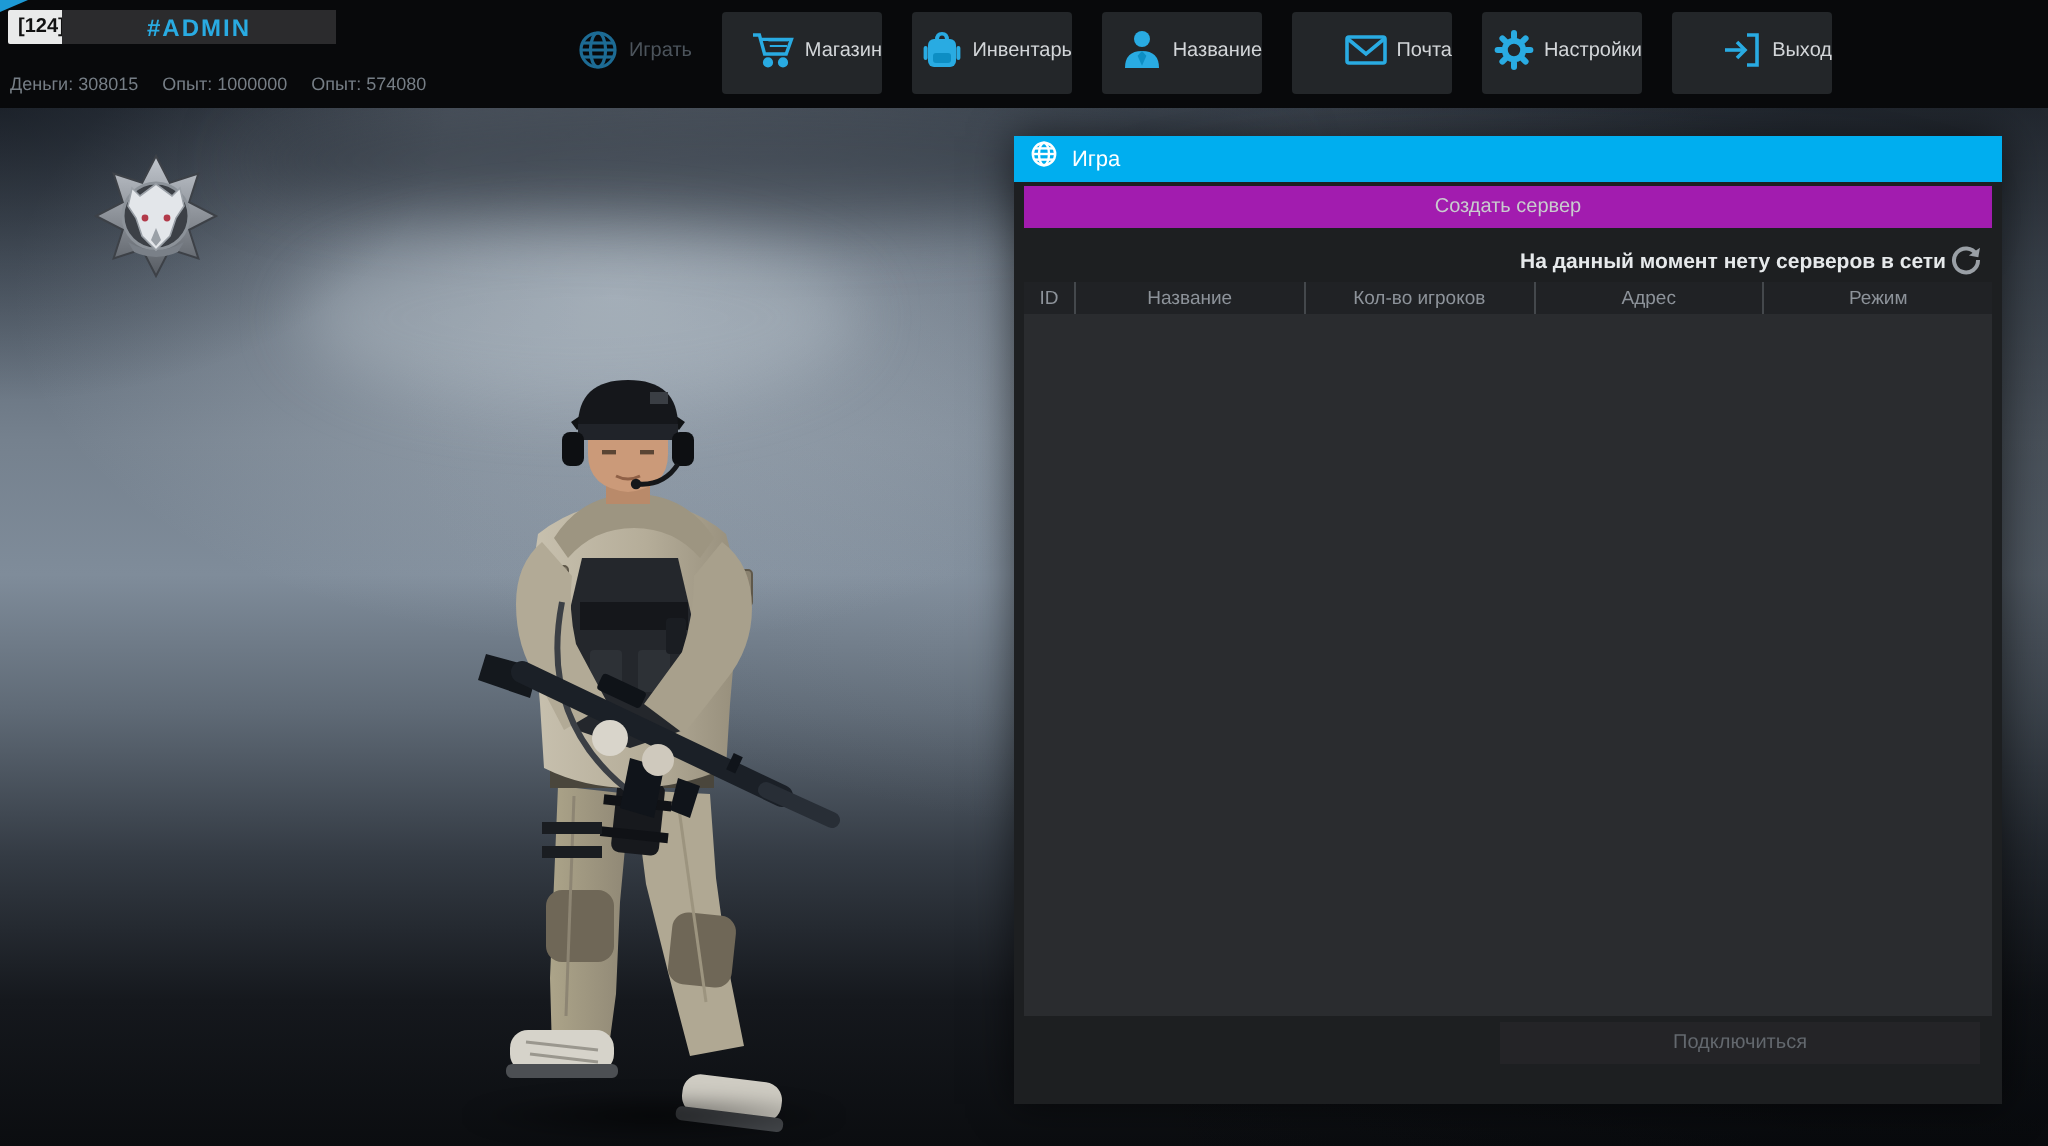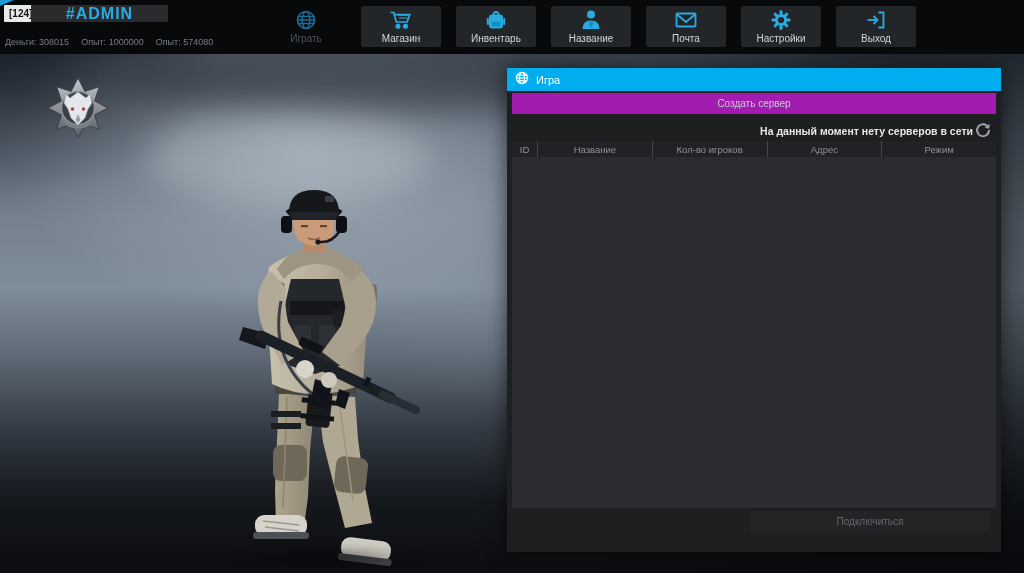--- a/index.html
+++ b/index.html
@@ -8,28 +8,28 @@
   .screen { position:absolute; inset:0; width:1024px; height:573px; background:#07080a; }
 
   
   .topbar { position:absolute; left:0; top:0; width:1024px; height:54px; background:#08090b; z-index:30; }
   .corner-accent { position:absolute; left:0; top:0; width:0; height:0;
     border-top:6px solid #1d9ad6; border-right:14px solid transparent; }
   .id-chip { position:absolute; left:4px; top:5px; height:17px; padding:0 5px; background:#e9eaea;
     color:#111; font-size:10px; font-weight:bold; line-height:17px; border-radius:1px; }
   .name-bar { position:absolute; left:31px; top:5px; width:137px; height:17px; background:#2b2b2d;
     display:flex; align-items:center; justify-content:center; }
-  .name-bar span { color:#29abe2; font-size:16px; font-weight:bold; letter-spacing:1px; }
+  .name-bar span { color:#29abe2; font-size:12px; font-weight:bold; letter-spacing:1px; }
   .stats { position:absolute; left:5px; top:37px; display:flex; gap:12px; }
   .stat { color:#767e86; font-size:9px; white-space:nowrap; }
   .stat b { font-weight:normal; color:#767e86; }
 
   .nav { position:absolute; left:266px; top:6px; display:flex; gap:15px; }
   .nav-btn { width:80px; height:41px; background:#232629; border:none; border-radius:2px; cursor:pointer;
-    display:flex; flex-direction:column; align-items:center; justify-content:flex-end; padding-bottom:3px; gap:2px; }
+    display:flex; flex-direction:row; align-items:center; justify-content:flex-end; padding-bottom:3px; gap:2px; }
   .nav-btn svg { display:block; }
   .nav-label { font-size:10px; color:#d3d6d9; font-family:"Liberation Sans", sans-serif; }
   .nav-btn.dimmed { background:transparent; }
   .nav-btn.dimmed .nav-label { color:#4c545c; }
 
   
   .scene { position:absolute; left:0; top:54px; width:1024px; height:519px; overflow:hidden;
     background:
       linear-gradient(90deg, rgba(0,0,0,0) 55%, rgba(4,6,9,0.40) 88%),
       radial-gradient(320px 210px at 0% 0%, rgba(8,12,18,0.55), rgba(8,12,18,0) 70%),

